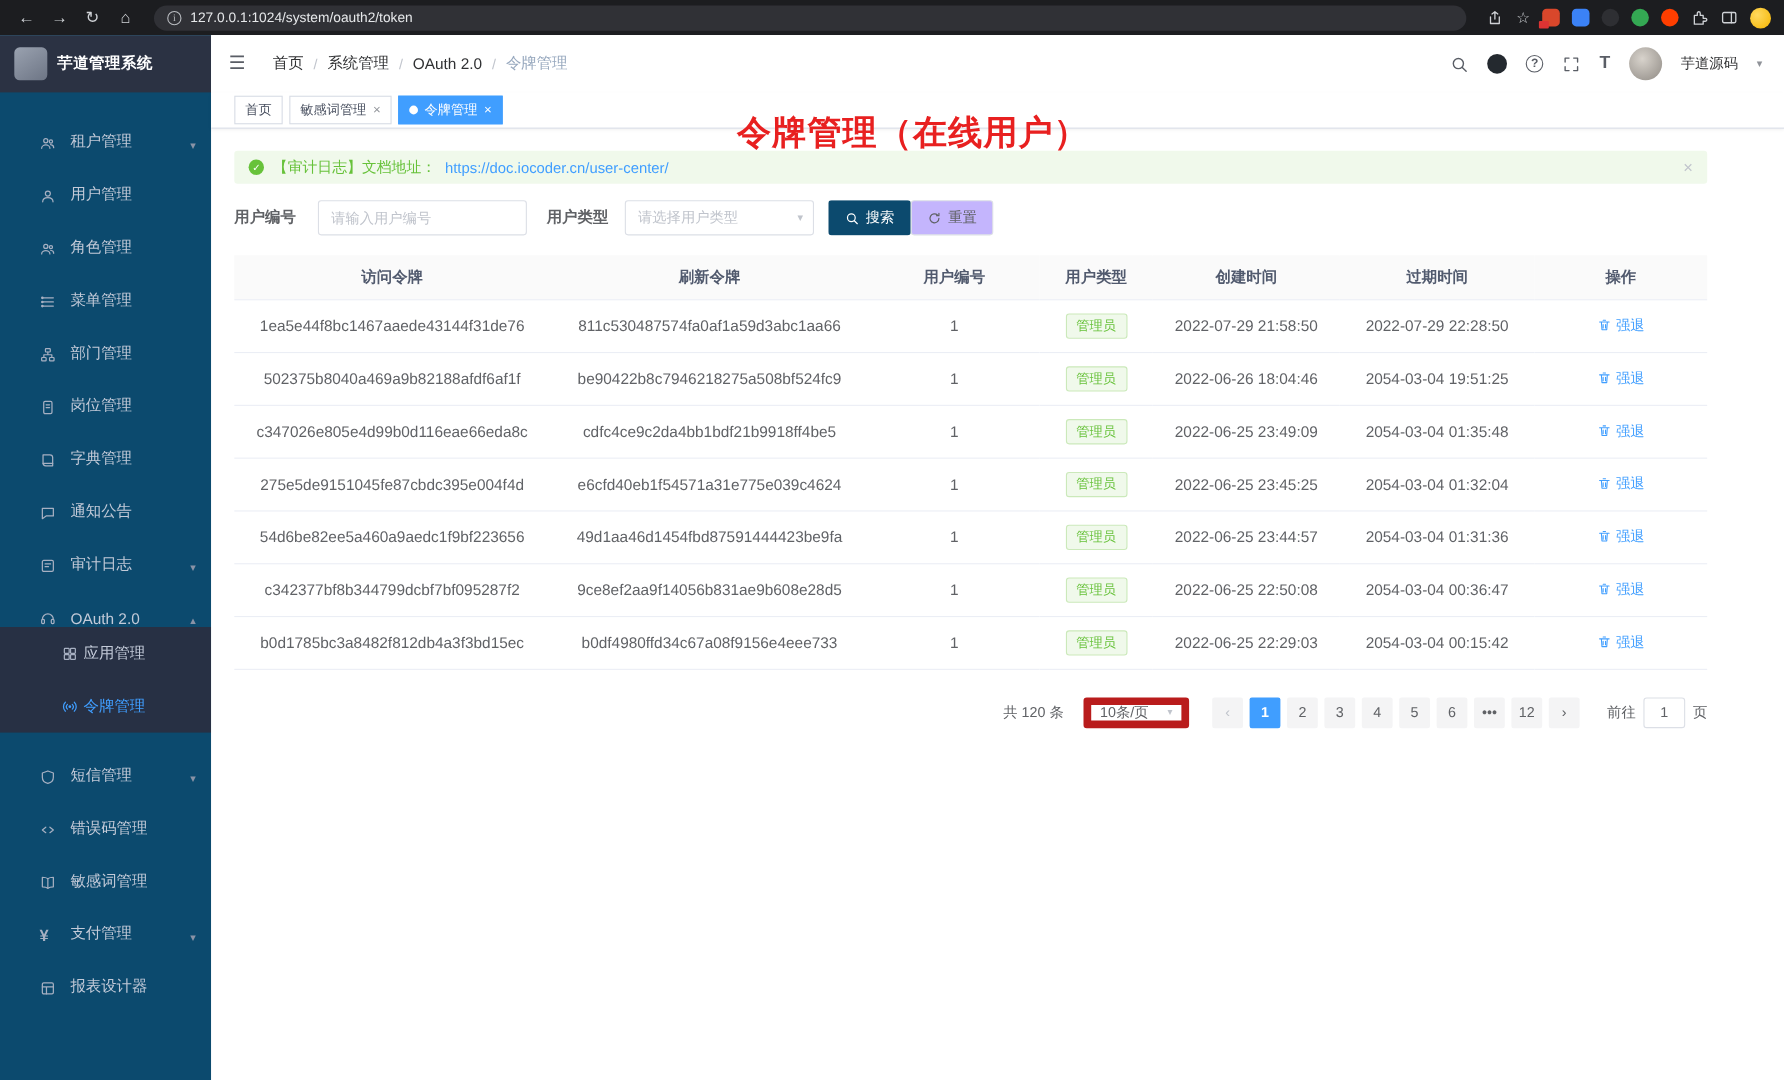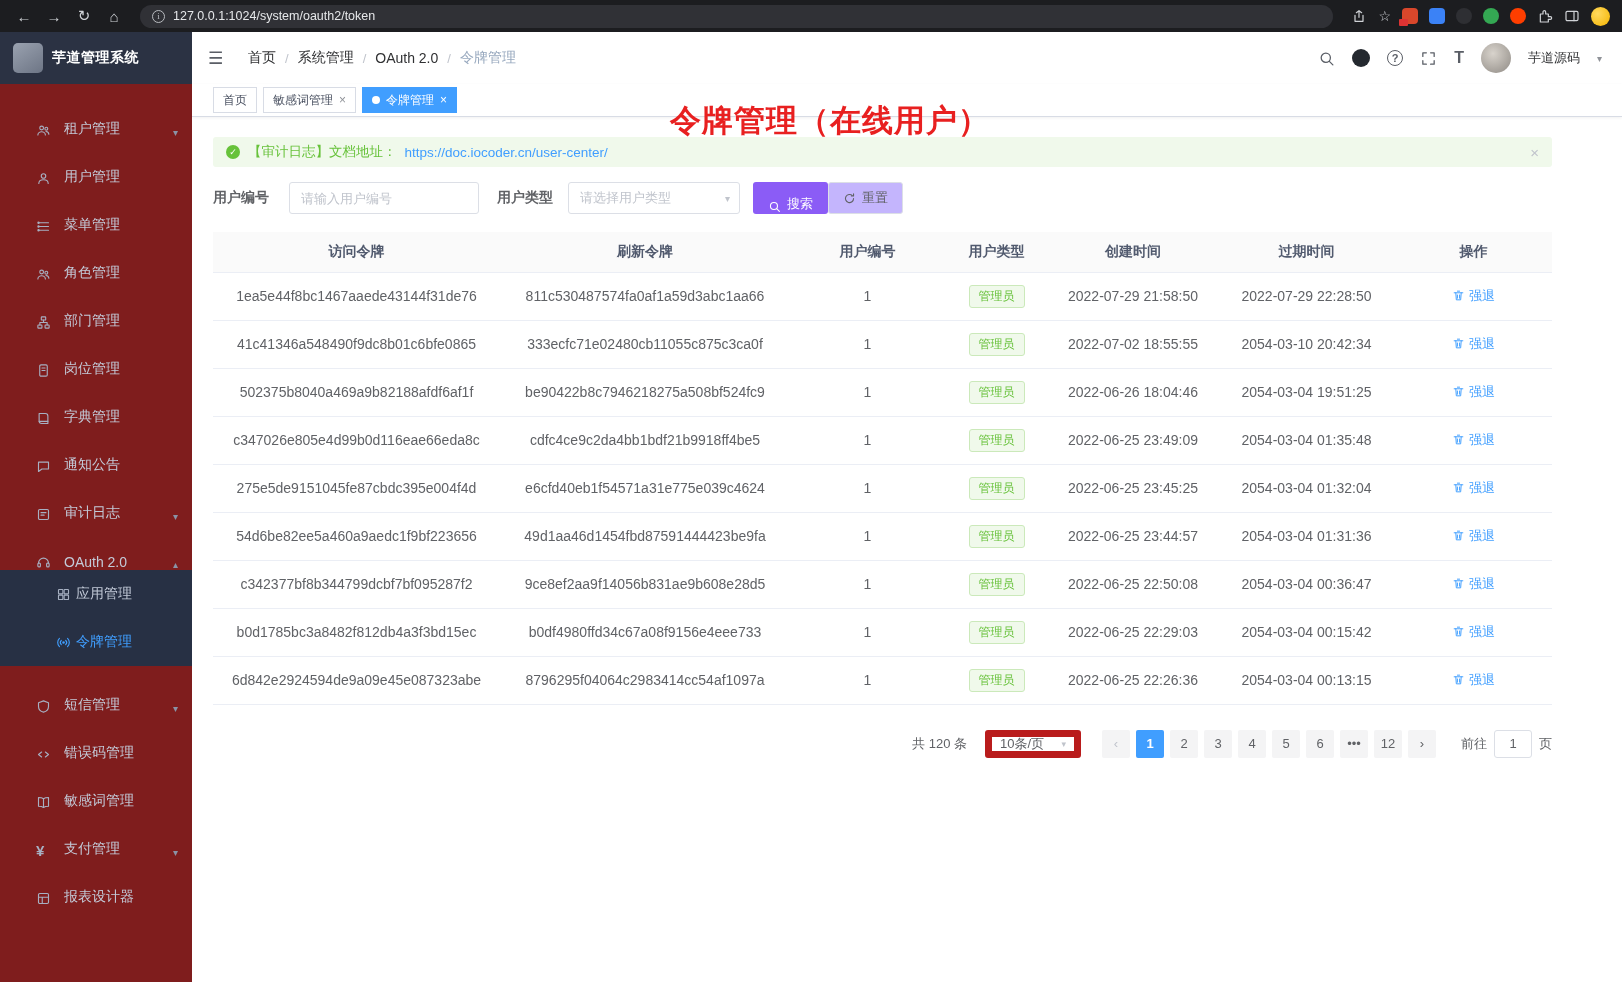--- a/index.html
+++ b/index.html
@@ -15,21 +15,21 @@
   .ext { width:16px; height:16px; border-radius:4px; position:relative; cursor:pointer; }
   .ext.round { border-radius:50%; }
   .badge { position:absolute; left:-3px; bottom:-2px; width:9px; height:7px; background:#d33; border-radius:1px; }
   .star { color:#cfd2d6; font-size:14px; cursor:pointer; }
   .avatar-mini { width:19px; height:19px; border-radius:50%; background:radial-gradient(circle at 35% 35%, #ffd95e, #f4b400); cursor:pointer; }
 
   
   .app { display:flex; height:950px; }
 
   
-  .sidebar { width:192px; background:#7f1d1d; color:#c3cad8; flex-shrink:0; display:flex; flex-direction:column; overflow:hidden; }
+  .sidebar { width:192px; background:#0c4a6e; color:#c3cad8; flex-shrink:0; display:flex; flex-direction:column; overflow:hidden; }
   .logo { height:52px; display:flex; align-items:center; gap:9px; padding-left:13px; background:#2b3243; cursor:pointer; }
   .logo-img { width:30px; height:30px; border-radius:5px; background:linear-gradient(145deg,#9aa2b0,#6d7585); flex-shrink:0; }
   .logo-title { color:#fff; font-size:14px; font-weight:700; letter-spacing:.5px; }
   .menu { flex:1; padding-top:6px; font-size:14px; }
   .mitem { height:48px; display:flex; align-items:flex-end; padding:0 14px 0 36px; gap:12px; cursor:pointer; }
   .mi { width:16px; display:flex; color:#a7b0c2; flex-shrink:0; }
   .mi svg { width:15px; height:15px; stroke:currentColor; fill:none; stroke-width:1.8; stroke-linecap:round; stroke-linejoin:round; }
   .yen { font-size:15px; font-weight:700; line-height:1; }
   .chev { margin-left:auto; font-size:10px; color:#8a93a6; }
   .submenu { background:#273044; }
@@ -73,21 +73,21 @@
 
   .filters { margin-top:15px; display:flex; align-items:center; font-size:14px; color:#606266; }
   .flabel { font-weight:700; }
   .finput { width:190px; height:32px; border:1px solid #dcdfe6; border-radius:3px; margin-left:20px; padding:0 11px; font-size:13px; color:#606266; outline:none; }
   .finput::placeholder { color:#c0c4cc; }
   .fselect { width:172px; height:32px; border:1px solid #dcdfe6; border-radius:3px; margin-left:15px; padding:0 9px 0 11px; font-size:13px; display:flex; align-items:center; justify-content:space-between; color:#c0c4cc; cursor:pointer; }
   .fselect .caret { font-size:10px; color:#c0c4cc; }
   .ml18 { margin-left:18px; }
   .btn { height:32px; border-radius:3px; font-size:13px; display:flex; align-items:center; gap:6px; padding:0 14px; cursor:pointer; border:1px solid transparent; }
   .btn svg { width:13px; height:13px; stroke:currentColor; fill:none; stroke-width:2; stroke-linecap:round; stroke-linejoin:round; }
-  .btn-primary { background:#8b5cf6; color:#fff; margin-left:13px;align-items:flex-end; }
+  .btn-primary { background:#0c4a6e; color:#fff; margin-left:13px; }
   .btn-plain { background:#c4b5fd; border-color:#dcdfe6; color:#606266; }
 
   table { margin-top:18px; width:100%; border-collapse:collapse; font-size:14px; color:#606266; table-layout:fixed; }
   thead th { height:40px; font-weight:700; color:#515a6e; background:#fafafa; border-bottom:1px solid #ebeef5; text-align:center; }
   tbody td { height:48px; border-bottom:1px solid #ebeef5; text-align:center; }
   .tag { display:inline-block; padding:0 9px; line-height:21px; background:#f0f9eb; border:1px solid #cbe9ba; color:#67c23a; border-radius:3px; font-size:12px; }
   .drop { color:#409eff; font-size:13px; display:inline-flex; align-items:center; gap:4px; cursor:pointer; }
   .drop svg { width:13px; height:13px; stroke:currentColor; fill:none; stroke-width:1.8; stroke-linecap:round; stroke-linejoin:round; }
 
   .pager { margin-top:25px; display:flex; align-items:center; justify-content:flex-end; font-size:13px; color:#606266; }
@@ -162,38 +162,38 @@
             <svg viewBox="0 0 24 24">
               <circle cx="12" cy="8" r="3.6"></circle>
               <path d="M4.5 20c0-4 3.5-6 7.5-6s7.5 2 7.5 6"></path>
             </svg>
           </span>
         <span>用户管理</span>
       </div>
       <div class="mitem">
         <span class="mi">
             <svg viewBox="0 0 24 24">
+              <circle cx="9" cy="8" r="3"></circle>
+              <path d="M3 19c0-3 3-5 6-5s6 2 6 5"></path>
+              <circle cx="16.5" cy="9" r="2.3"></circle>
+              <path d="M16 13.6c2.7.3 4.5 2 4.5 4.4"></path>
+            </svg>
+          </span>
+        <span>角色管理</span>
+      </div>
+      <div class="mitem">
+        <span class="mi">
+            <svg viewBox="0 0 24 24">
               <path d="M4 6h16M4 12h16M4 18h16"></path>
               <circle cx="4" cy="6" r="1" fill="currentColor"></circle>
               <circle cx="4" cy="12" r="1" fill="currentColor"></circle>
               <circle cx="4" cy="18" r="1" fill="currentColor"></circle>
             </svg>
           </span>
         <span>菜单管理</span>
-      </div>
-      <div class="mitem">
-        <span class="mi">
-            <svg viewBox="0 0 24 24">
-              <circle cx="9" cy="8" r="3"></circle>
-              <path d="M3 19c0-3 3-5 6-5s6 2 6 5"></path>
-              <circle cx="16.5" cy="9" r="2.3"></circle>
-              <path d="M16 13.6c2.7.3 4.5 2 4.5 4.4"></path>
-            </svg>
-          </span>
-        <span>角色管理</span>
       </div>
       <div class="mitem">
         <span class="mi">
             <svg viewBox="0 0 24 24">
               <rect x="8.5" y="3" width="7" height="5" rx="1"></rect>
               <rect x="3" y="16" width="6.5" height="5" rx="1"></rect>
               <rect x="14.5" y="16" width="6.5" height="5" rx="1"></rect>
               <path d="M12 8v4M6.2 16v-4h11.6v4"></path>
             </svg>
           </span>
@@ -421,34 +421,20 @@
             <td>2022-07-29 21:58:50</td>
             <td>2022-07-29 22:28:50</td>
             <td><span class="drop">
                   <svg viewBox="0 0 24 24">
                     <path d="M4 7h16M10 4h4M7 7l1 13h8l1-13M10 11v6M14 11v6"></path>
                   </svg>
                   <span>强退</span>
                 </span></td>
           </tr>
           <tr>
-            <td>41c41346a548490f9dc8b01c6bfe0865</td>
-            <td>333ecfc71e02480cb11055c875c3ca0f</td>
-            <td>1</td>
-            <td><span class="tag">管理员</span></td>
-            <td>2022-07-02 18:55:55</td>
-            <td>2054-03-10 20:42:34</td>
-            <td><span class="drop">
-                  <svg viewBox="0 0 24 24">
-                    <path d="M4 7h16M10 4h4M7 7l1 13h8l1-13M10 11v6M14 11v6"></path>
-                  </svg>
-                  <span>强退</span>
-                </span></td>
-          </tr>
-          <tr>
             <td>502375b8040a469a9b82188afdf6af1f</td>
             <td>be90422b8c7946218275a508bf524fc9</td>
             <td>1</td>
             <td><span class="tag">管理员</span></td>
             <td>2022-06-26 18:04:46</td>
             <td>2054-03-04 19:51:25</td>
             <td><span class="drop">
                   <svg viewBox="0 0 24 24">
                     <path d="M4 7h16M10 4h4M7 7l1 13h8l1-13M10 11v6M14 11v6"></path>
                   </svg>
@@ -511,34 +497,20 @@
                   <span>强退</span>
                 </span></td>
           </tr>
           <tr>
             <td>b0d1785bc3a8482f812db4a3f3bd15ec</td>
             <td>b0df4980ffd34c67a08f9156e4eee733</td>
             <td>1</td>
             <td><span class="tag">管理员</span></td>
             <td>2022-06-25 22:29:03</td>
             <td>2054-03-04 00:15:42</td>
-            <td><span class="drop">
-                  <svg viewBox="0 0 24 24">
-                    <path d="M4 7h16M10 4h4M7 7l1 13h8l1-13M10 11v6M14 11v6"></path>
-                  </svg>
-                  <span>强退</span>
-                </span></td>
-          </tr>
-          <tr>
-            <td>6d842e2924594de9a09e45e087323abe</td>
-            <td>8796295f04064c2983414cc54af1097a</td>
-            <td>1</td>
-            <td><span class="tag">管理员</span></td>
-            <td>2022-06-25 22:26:36</td>
-            <td>2054-03-04 00:13:15</td>
             <td><span class="drop">
                   <svg viewBox="0 0 24 24">
                     <path d="M4 7h16M10 4h4M7 7l1 13h8l1-13M10 11v6M14 11v6"></path>
                   </svg>
                   <span>强退</span>
                 </span></td>
           </tr>
         </tbody>
       </table>
 

